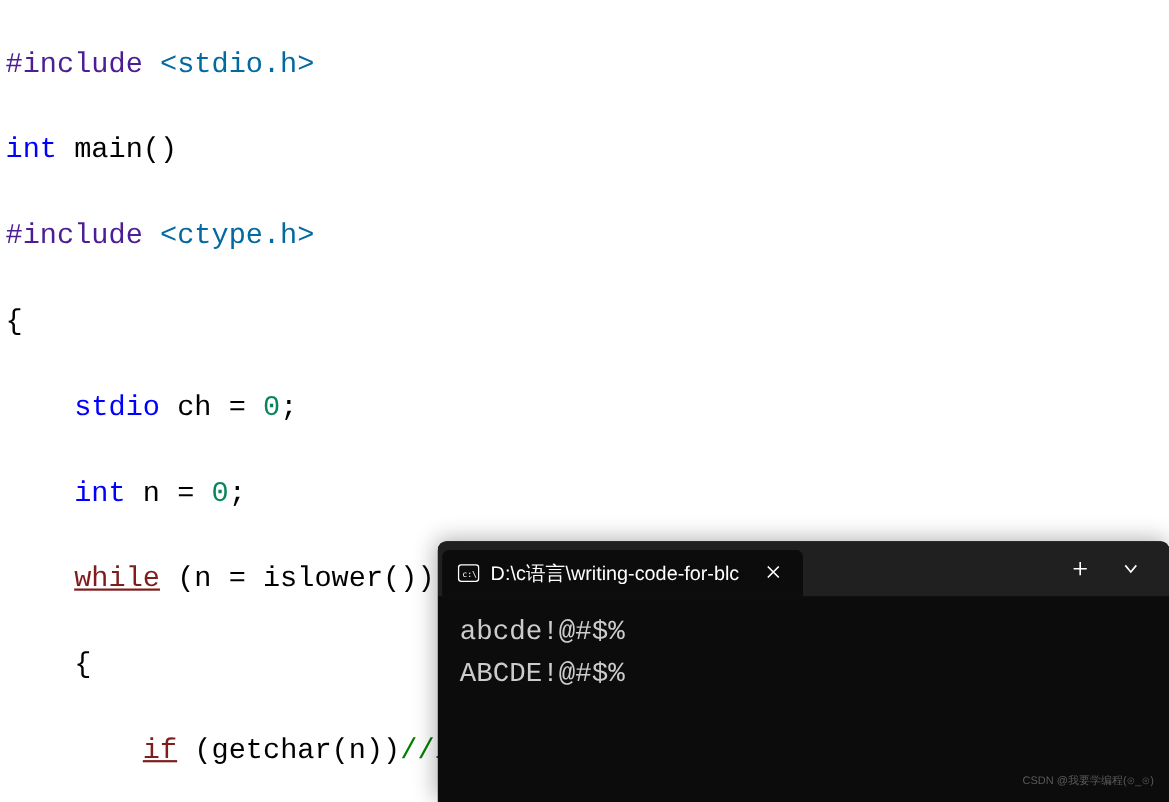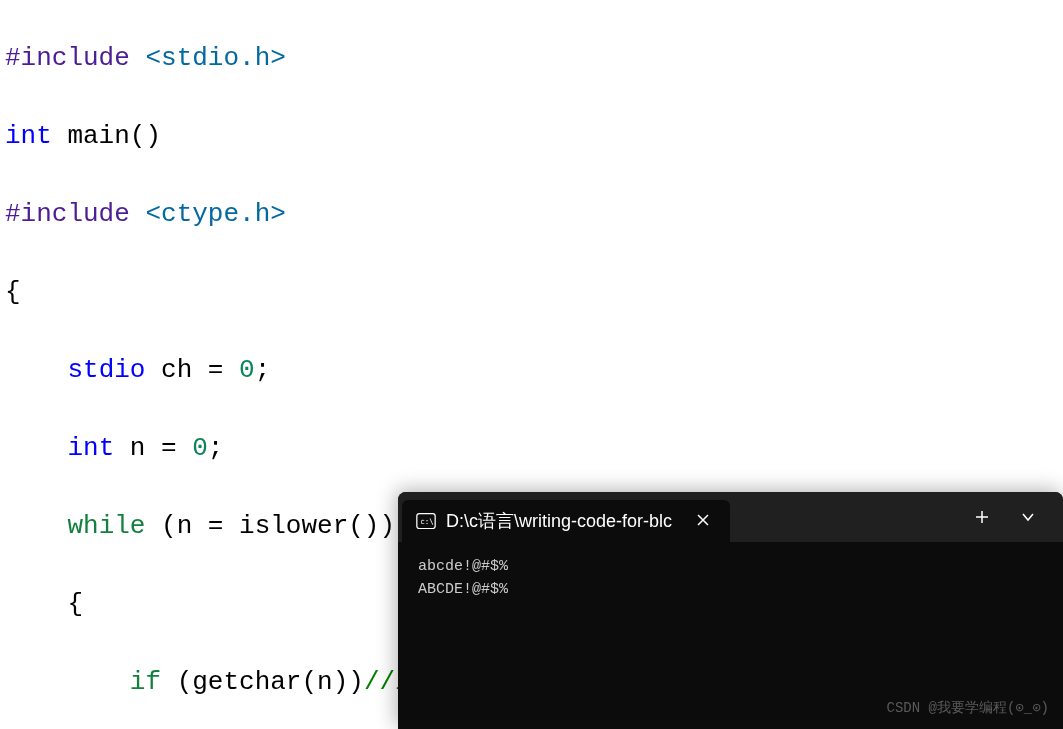--- a/index.html
+++ b/index.html
@@ -19,21 +19,21 @@
     .code-area {
       padding: 0 5px;
       line-height: 1.5;
       white-space: pre;
     }
     .code-line {
       display: block;
       position: relative;
     }
     .keyword-blue { color: #0000ff; }
-    .keyword-purple { color: #15803d; }
+    .keyword-purple { color: #7f1d1d; text-decoration: underline; }
     .preprocessor { color: #4c1d95; }
     .header-name { color: #0369a1; }
     .comment { color: #008000; }
     .number { color: #098658; }
     .identifier { color: #000000; }
     .brace { color: #000000; }
     
     .terminal-window {
       position: absolute;
       left: 398px;
@@ -96,30 +96,30 @@
       display: flex;
       align-items: center;
       justify-content: center;
       font-size: 20px;
       cursor: pointer;
     }
     .terminal-content {
       padding: 14px 20px;
       color: #cccccc;
       font-family: 'Consolas', 'Courier New', monospace;
-      font-size: 15px;
+      font-size: 25px;
       line-height: 1.5;
     }
     .watermark {
       position: absolute;
       bottom: 12px;
       right: 14px;
       color: #5a5a5a;
-      font-size: 14px;
-      font-family: Liberation Mono, monospace;
+      font-size: 10px;
+      font-family: Liberation Sans, sans-serif;
     }
   </style>
 </head>
 <body>
 
 <div class="code-area">
 <span class="code-line"><span class="preprocessor">#include </span><span class="header-name">&lt;stdio.h&gt;</span></span>
 <span class="code-line"><span class="keyword-blue">int</span><span class="identifier"> main()</span></span>
 <span class="code-line"><span class="preprocessor">#include </span><span class="header-name">&lt;ctype.h&gt;</span></span>
 <span class="code-line"><span class="brace">{</span></span>

